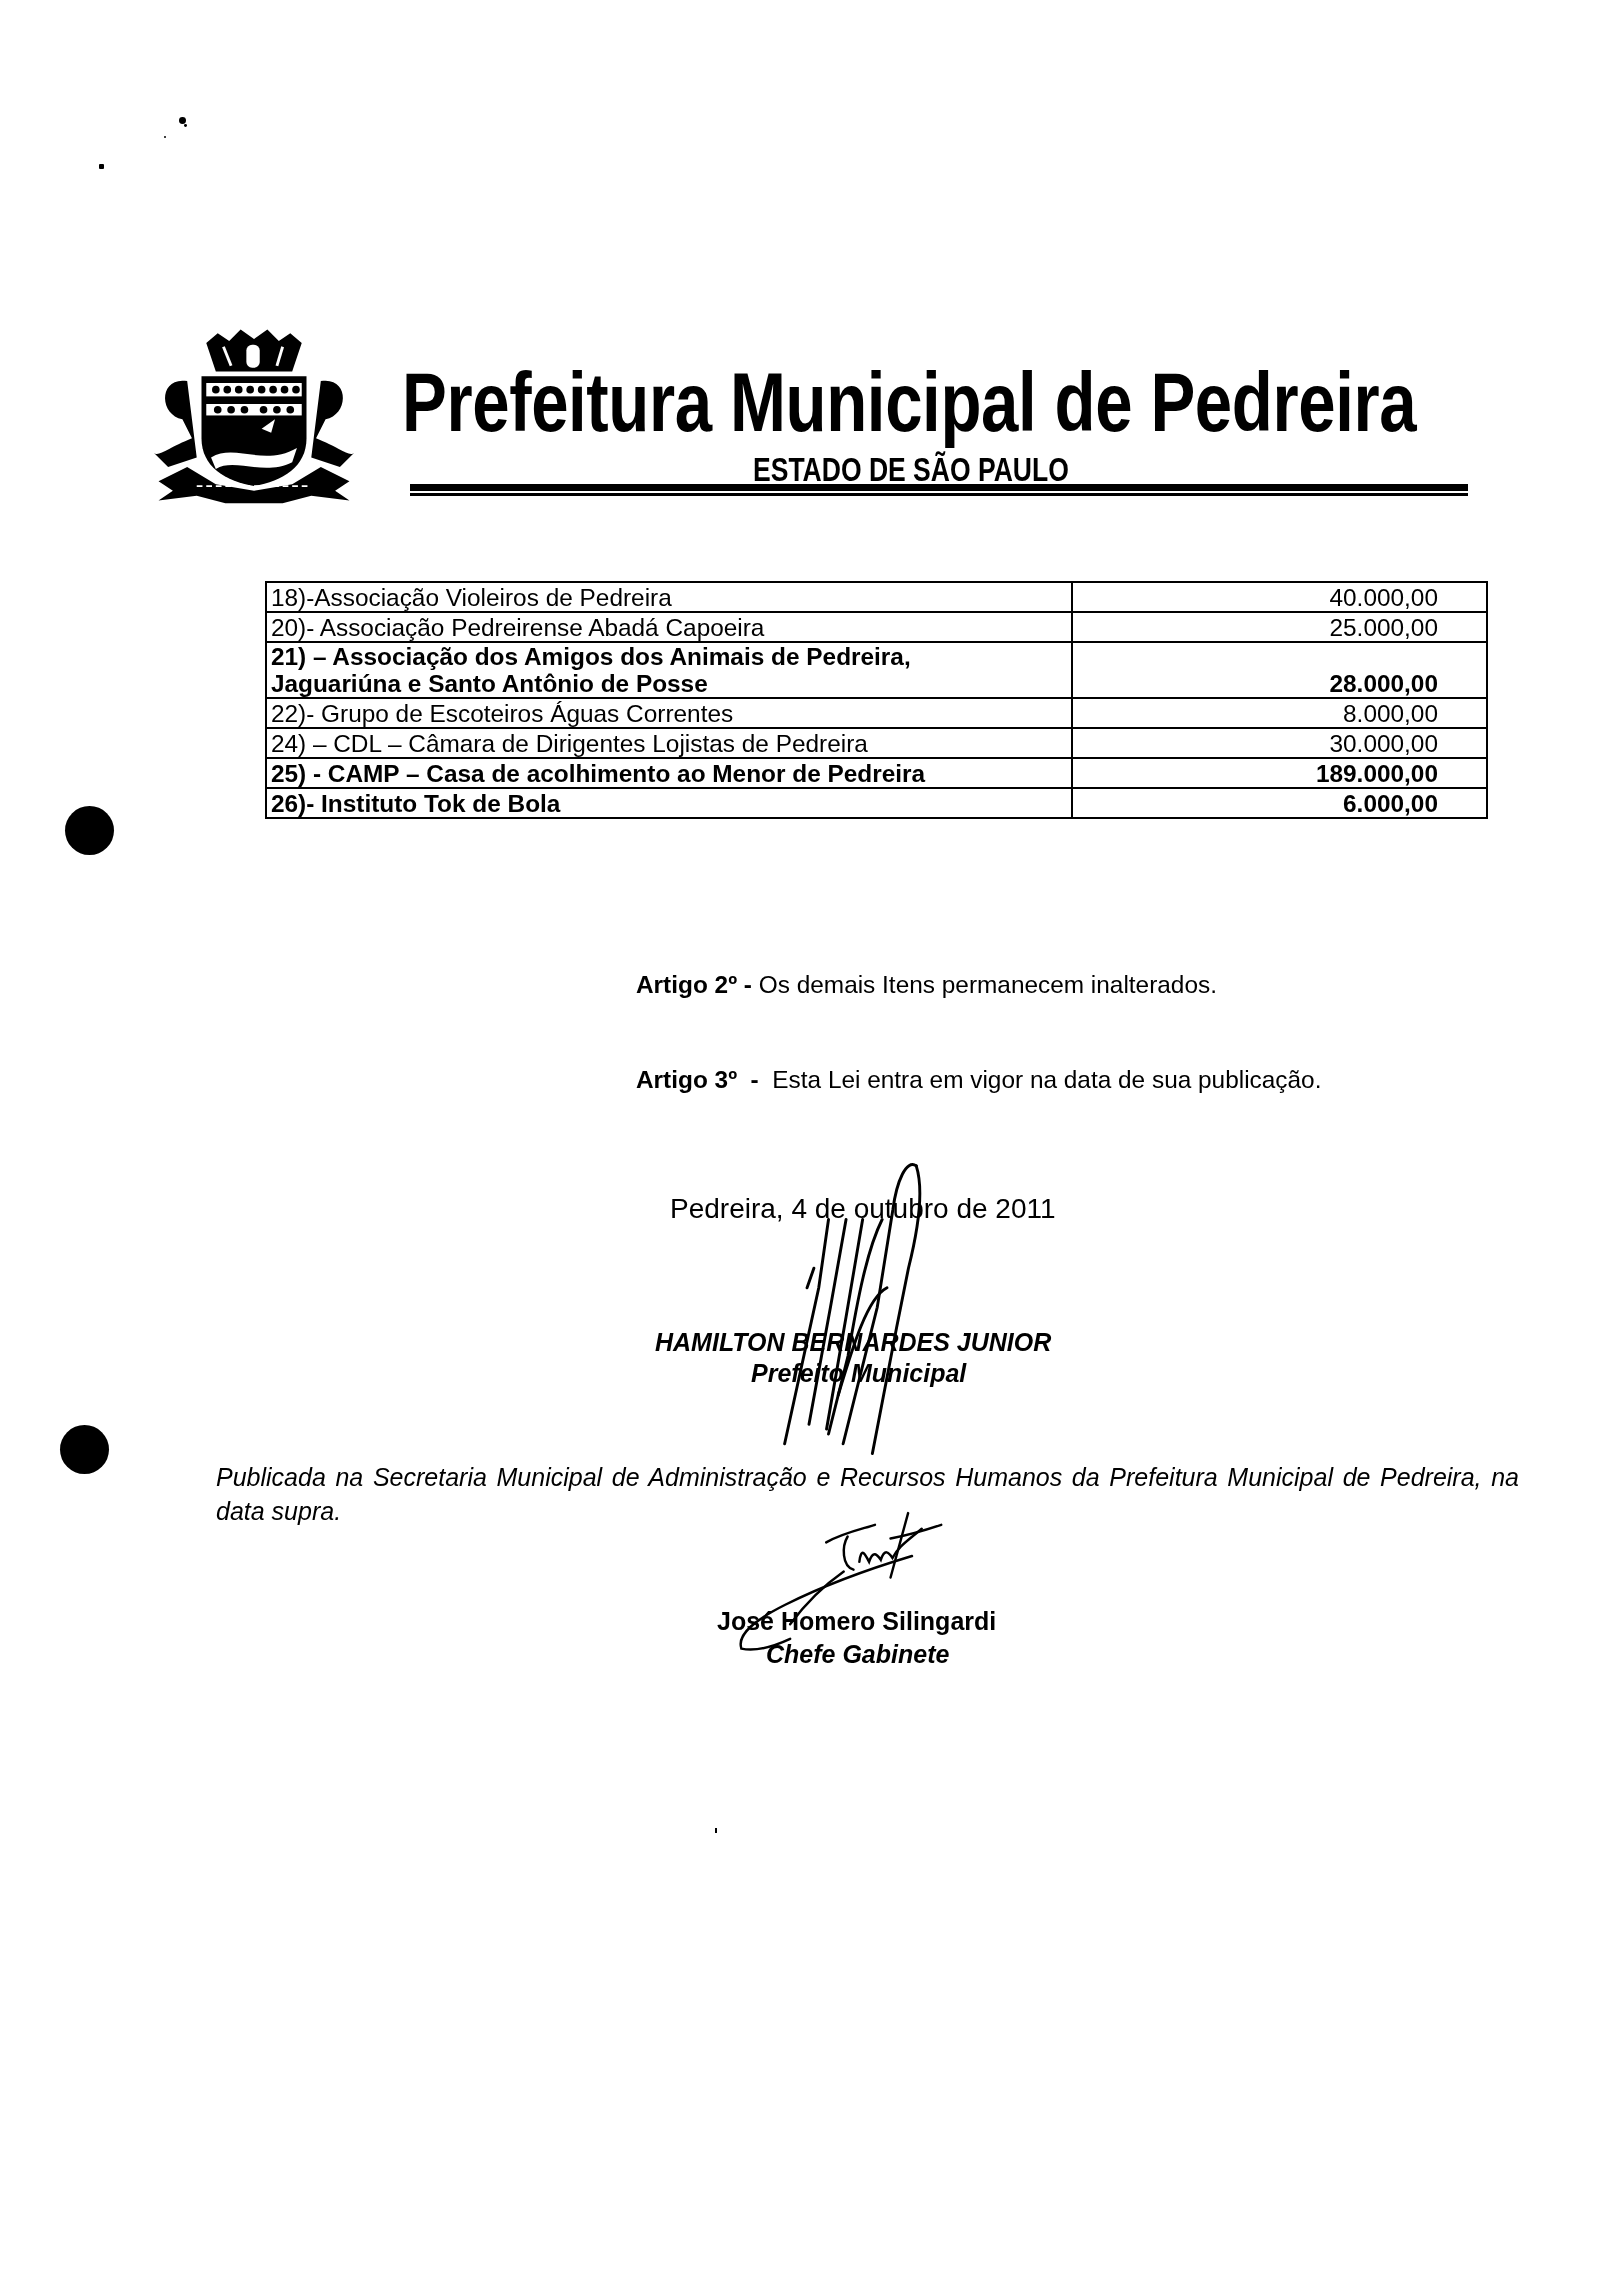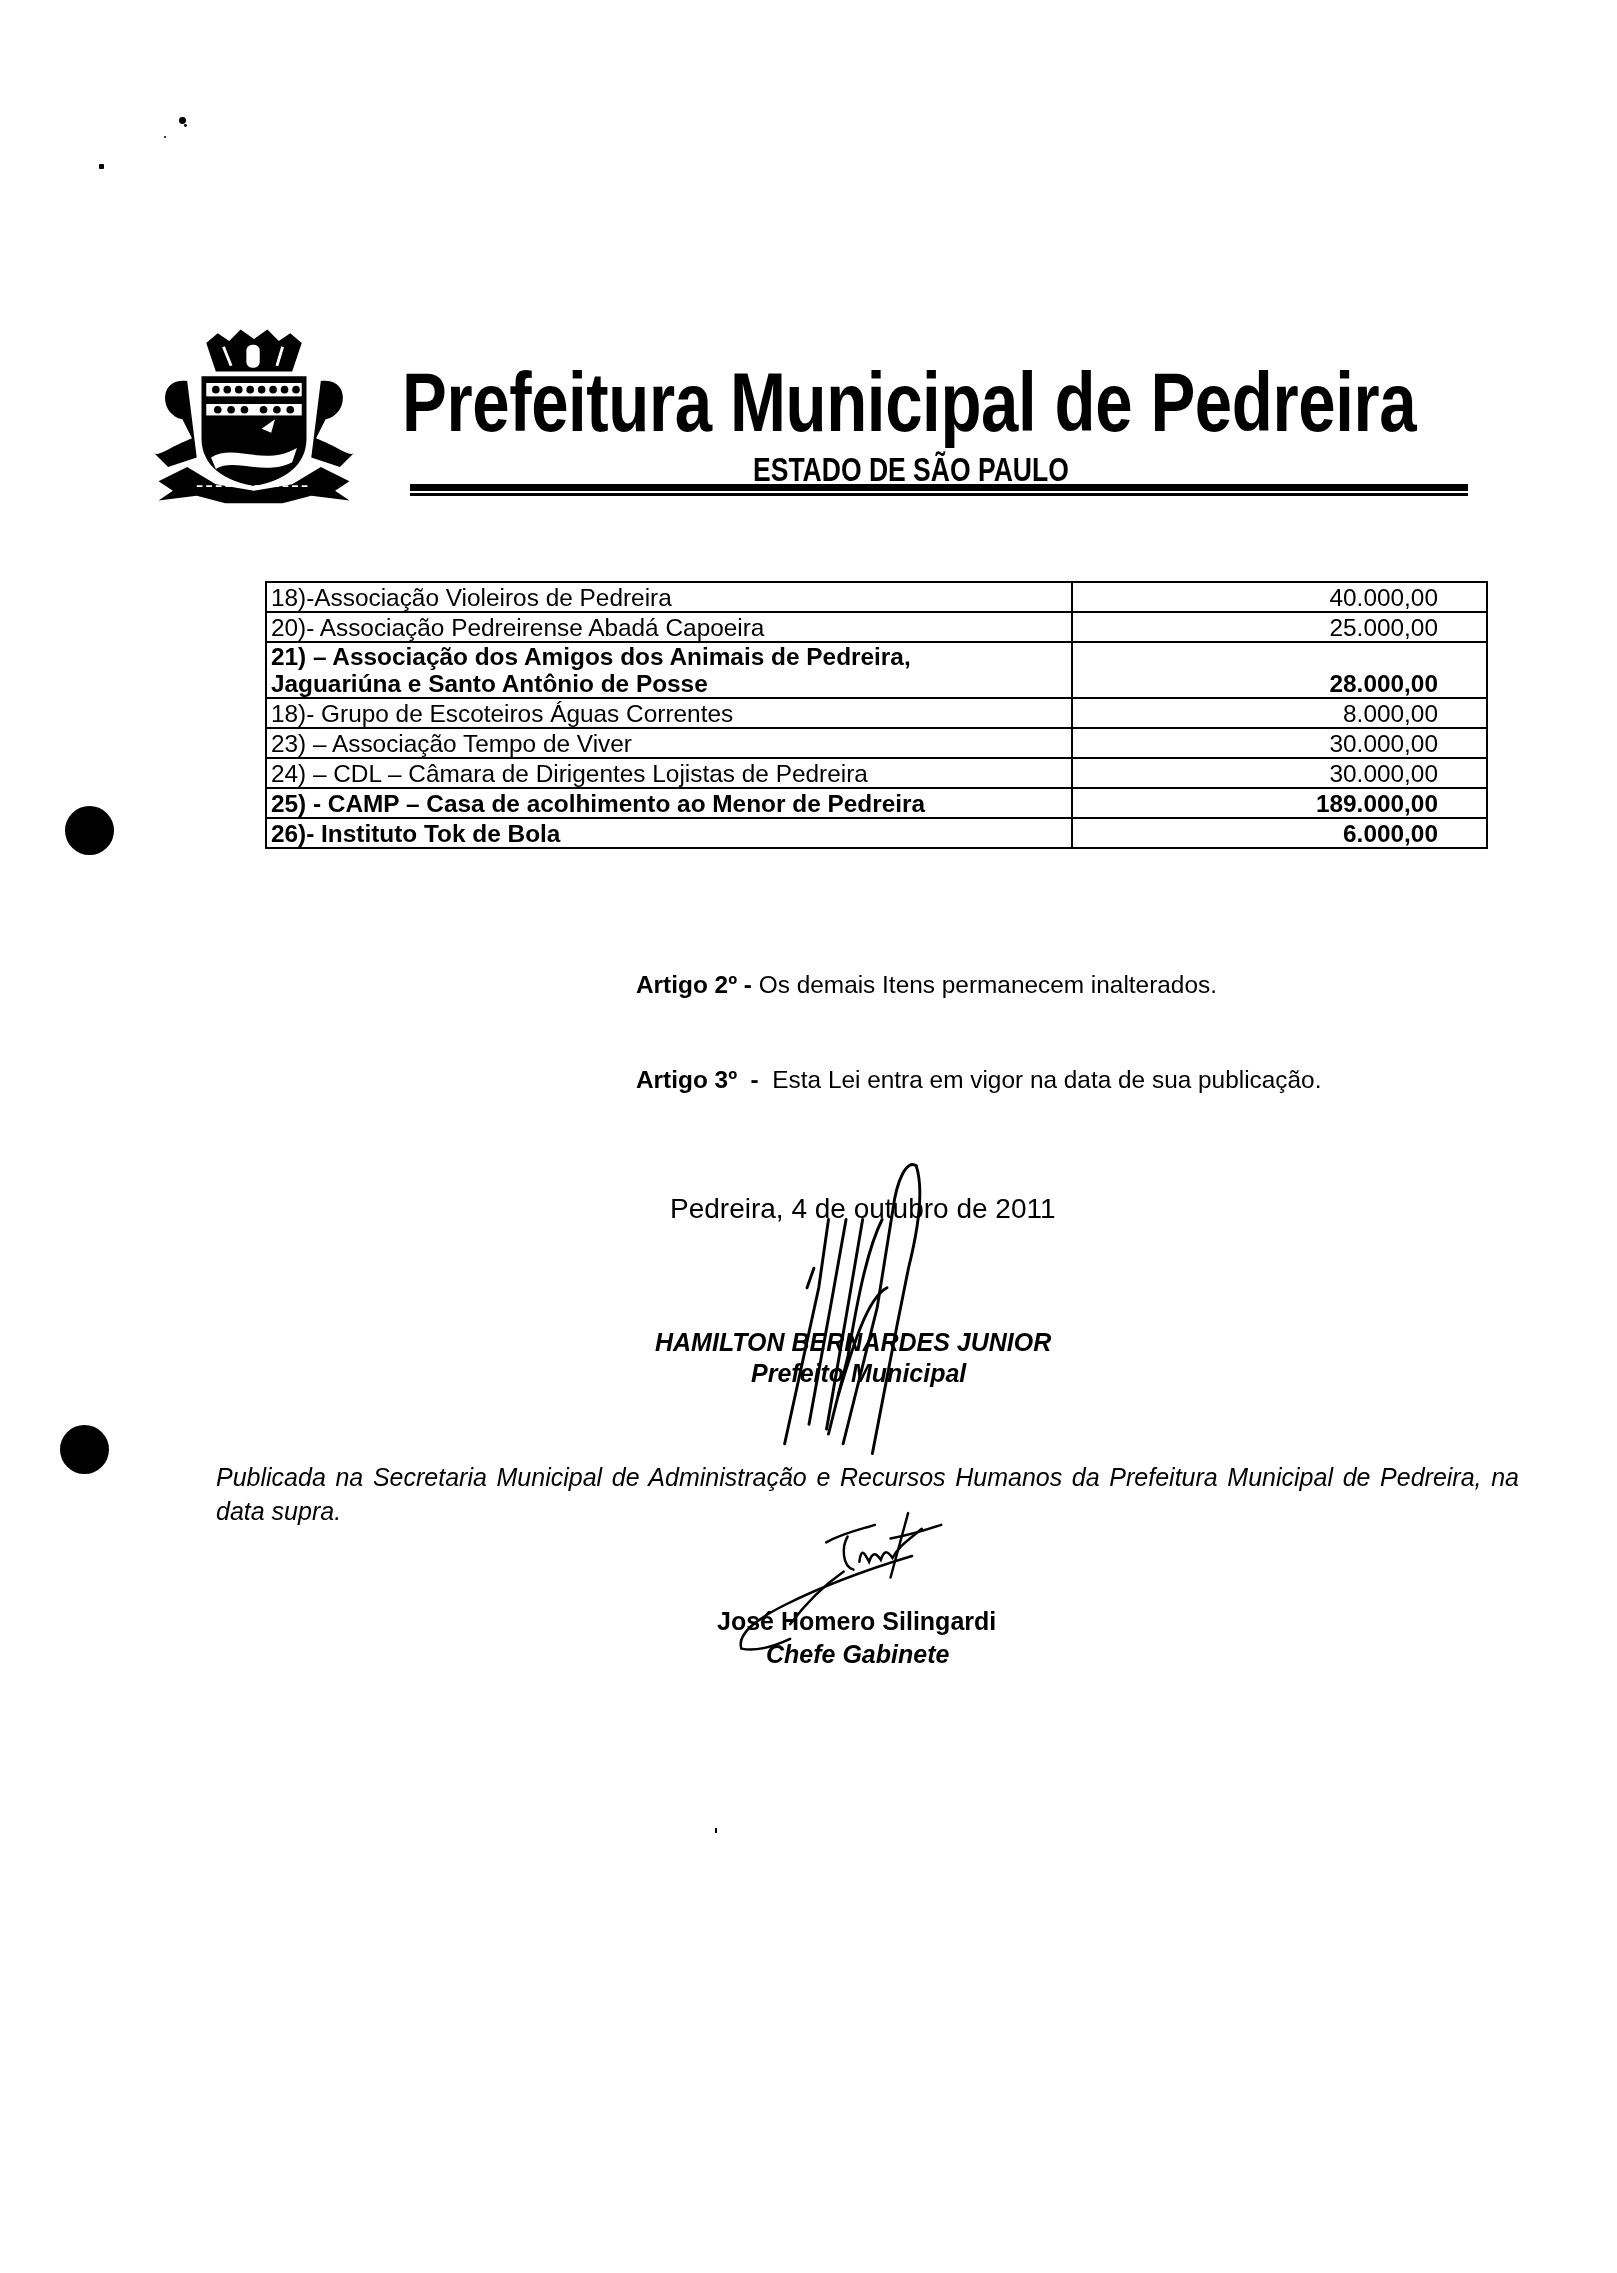--- a/index.html
+++ b/index.html
@@ -129,29 +129,23 @@
       </tr>
       <tr class="bold">
         <td class="name">
           <span class="block">21) – Associação dos Amigos dos Animais de Pedreira,</span>
           <span class="block">Jaguariúna e Santo Antônio de Posse</span>
         </td>
         <td class="val">28.000,00</td>
       </tr>
       <tr>
         <td class="name">
-          <span class="block">18)-  Grupo de Escoteiros Águas Correntes</span>
+          <span class="block">22)-  Grupo de Escoteiros Águas Correntes</span>
         </td>
         <td class="val">8.000,00</td>
-      </tr>
-      <tr>
-        <td class="name">
-          <span class="block">23) – Associação Tempo de Viver</span>
-        </td>
-        <td class="val">30.000,00</td>
       </tr>
       <tr>
         <td class="name">
           <span class="block">24) – CDL – Câmara de Dirigentes Lojistas de Pedreira</span>
         </td>
         <td class="val">30.000,00</td>
       </tr>
       <tr class="bold">
         <td class="name">
           <span class="block">25) -  CAMP – Casa de acolhimento ao Menor de Pedreira</span>

